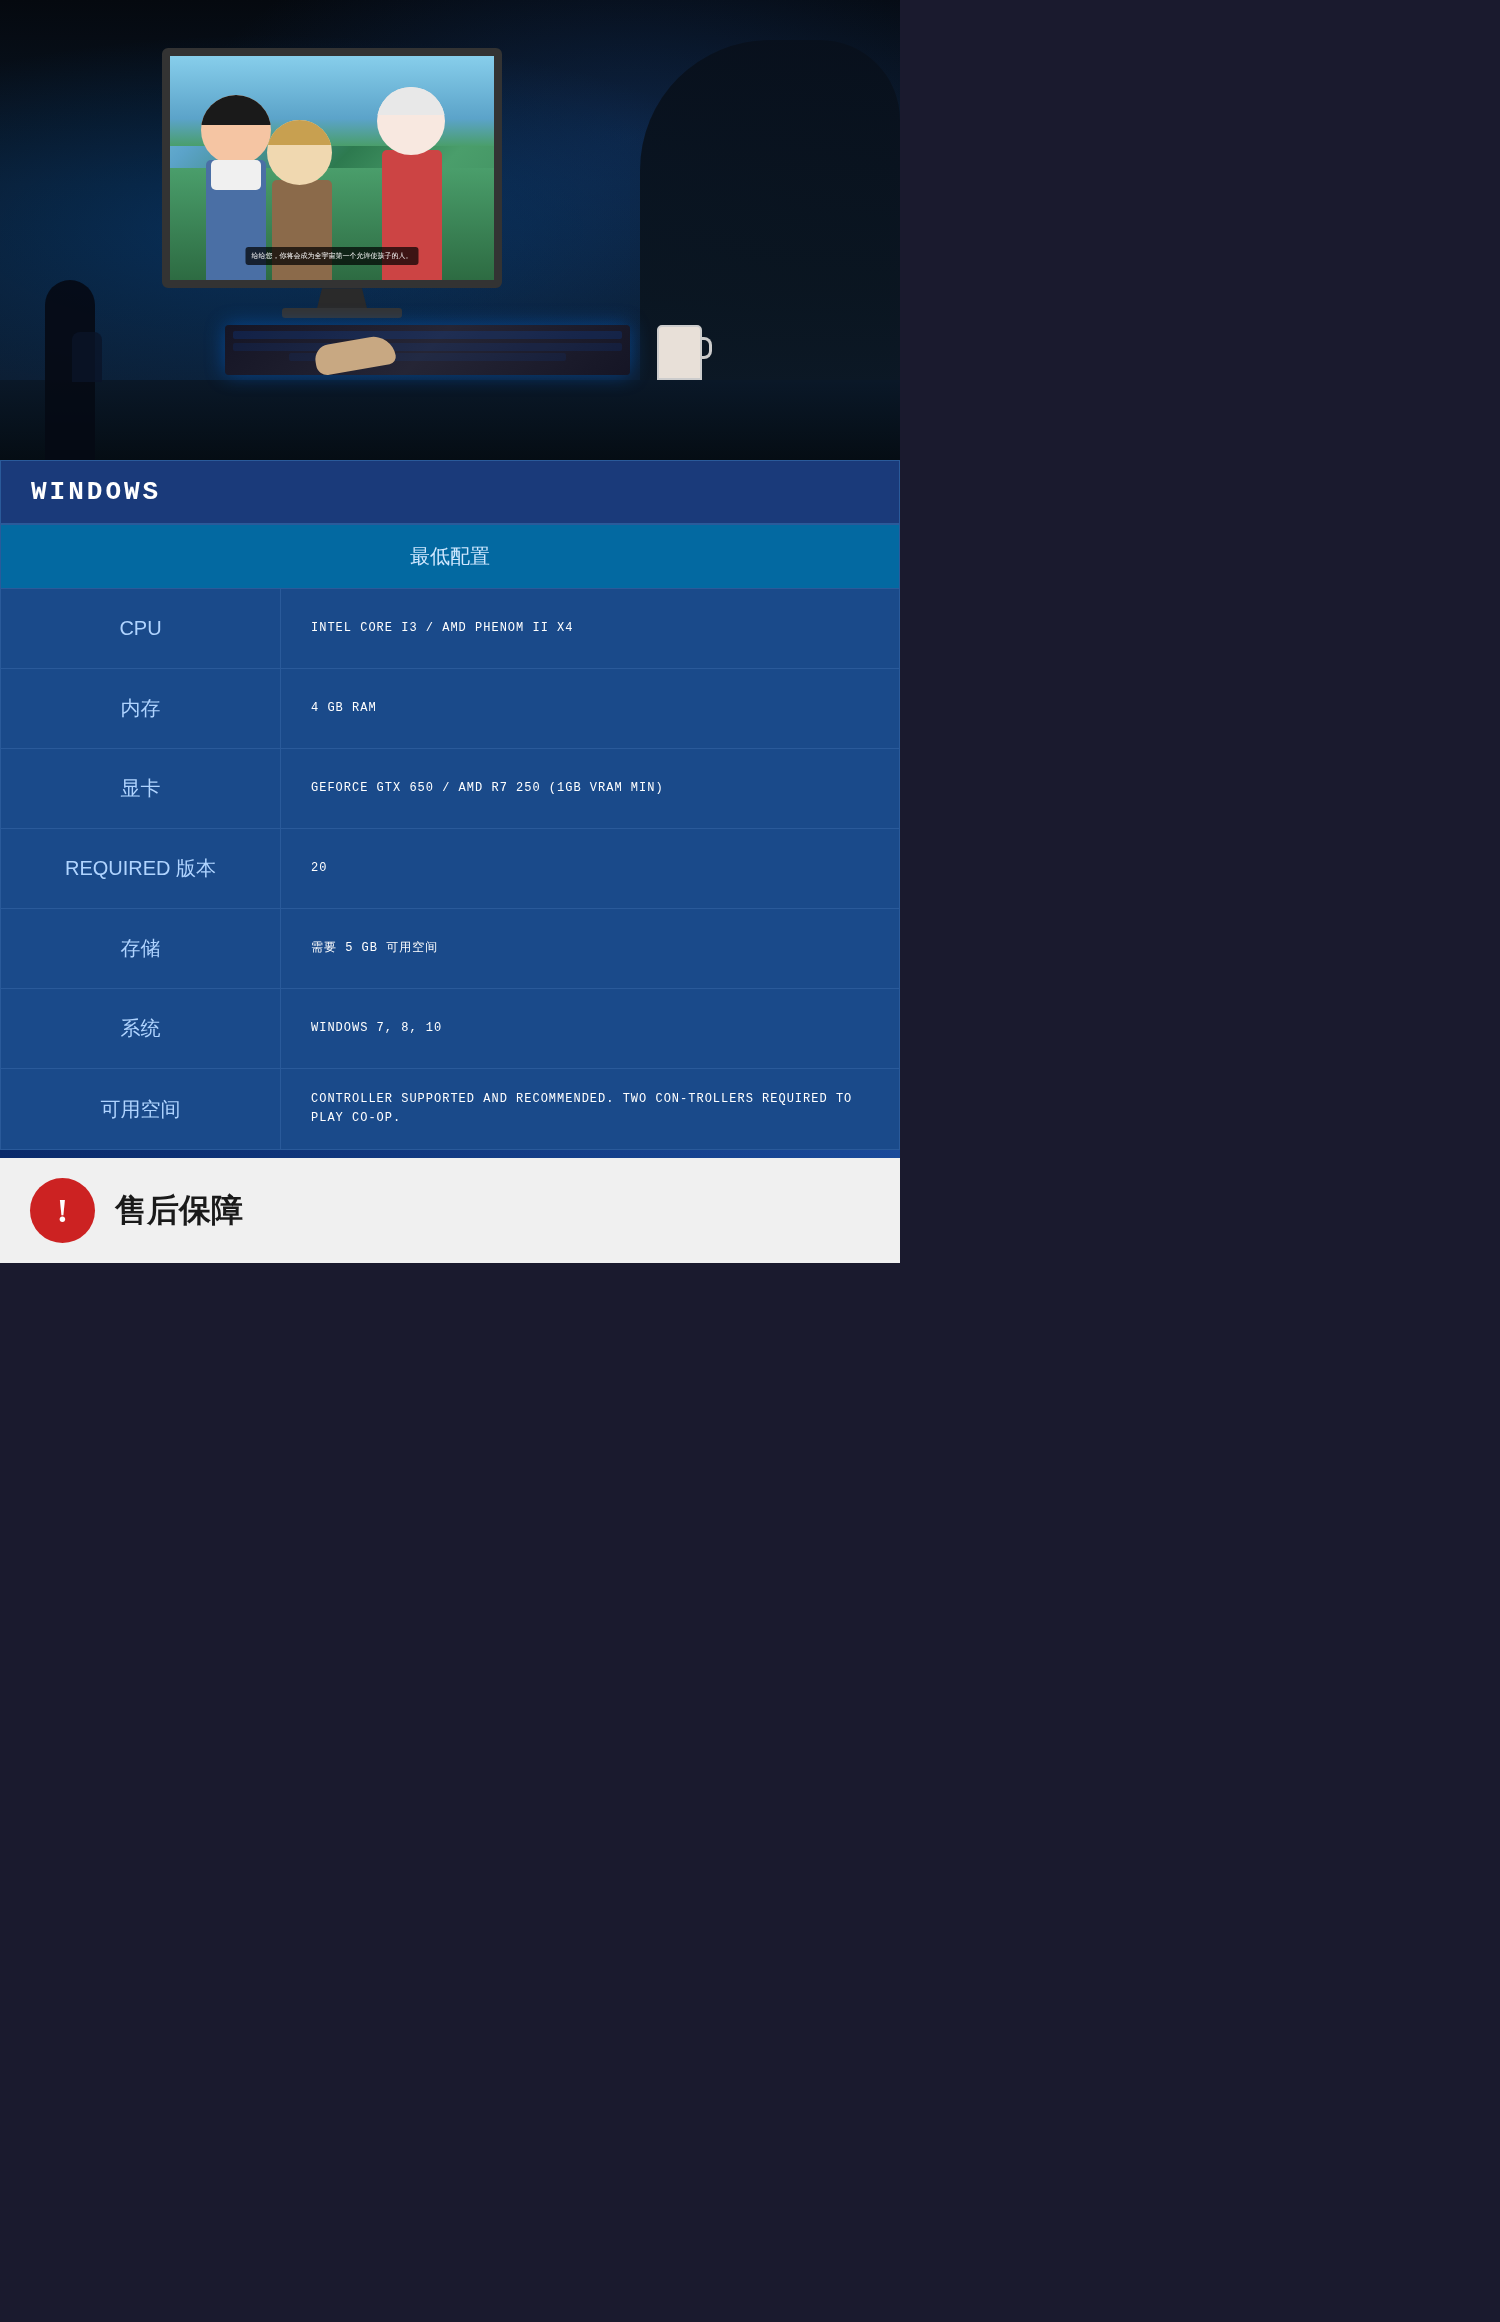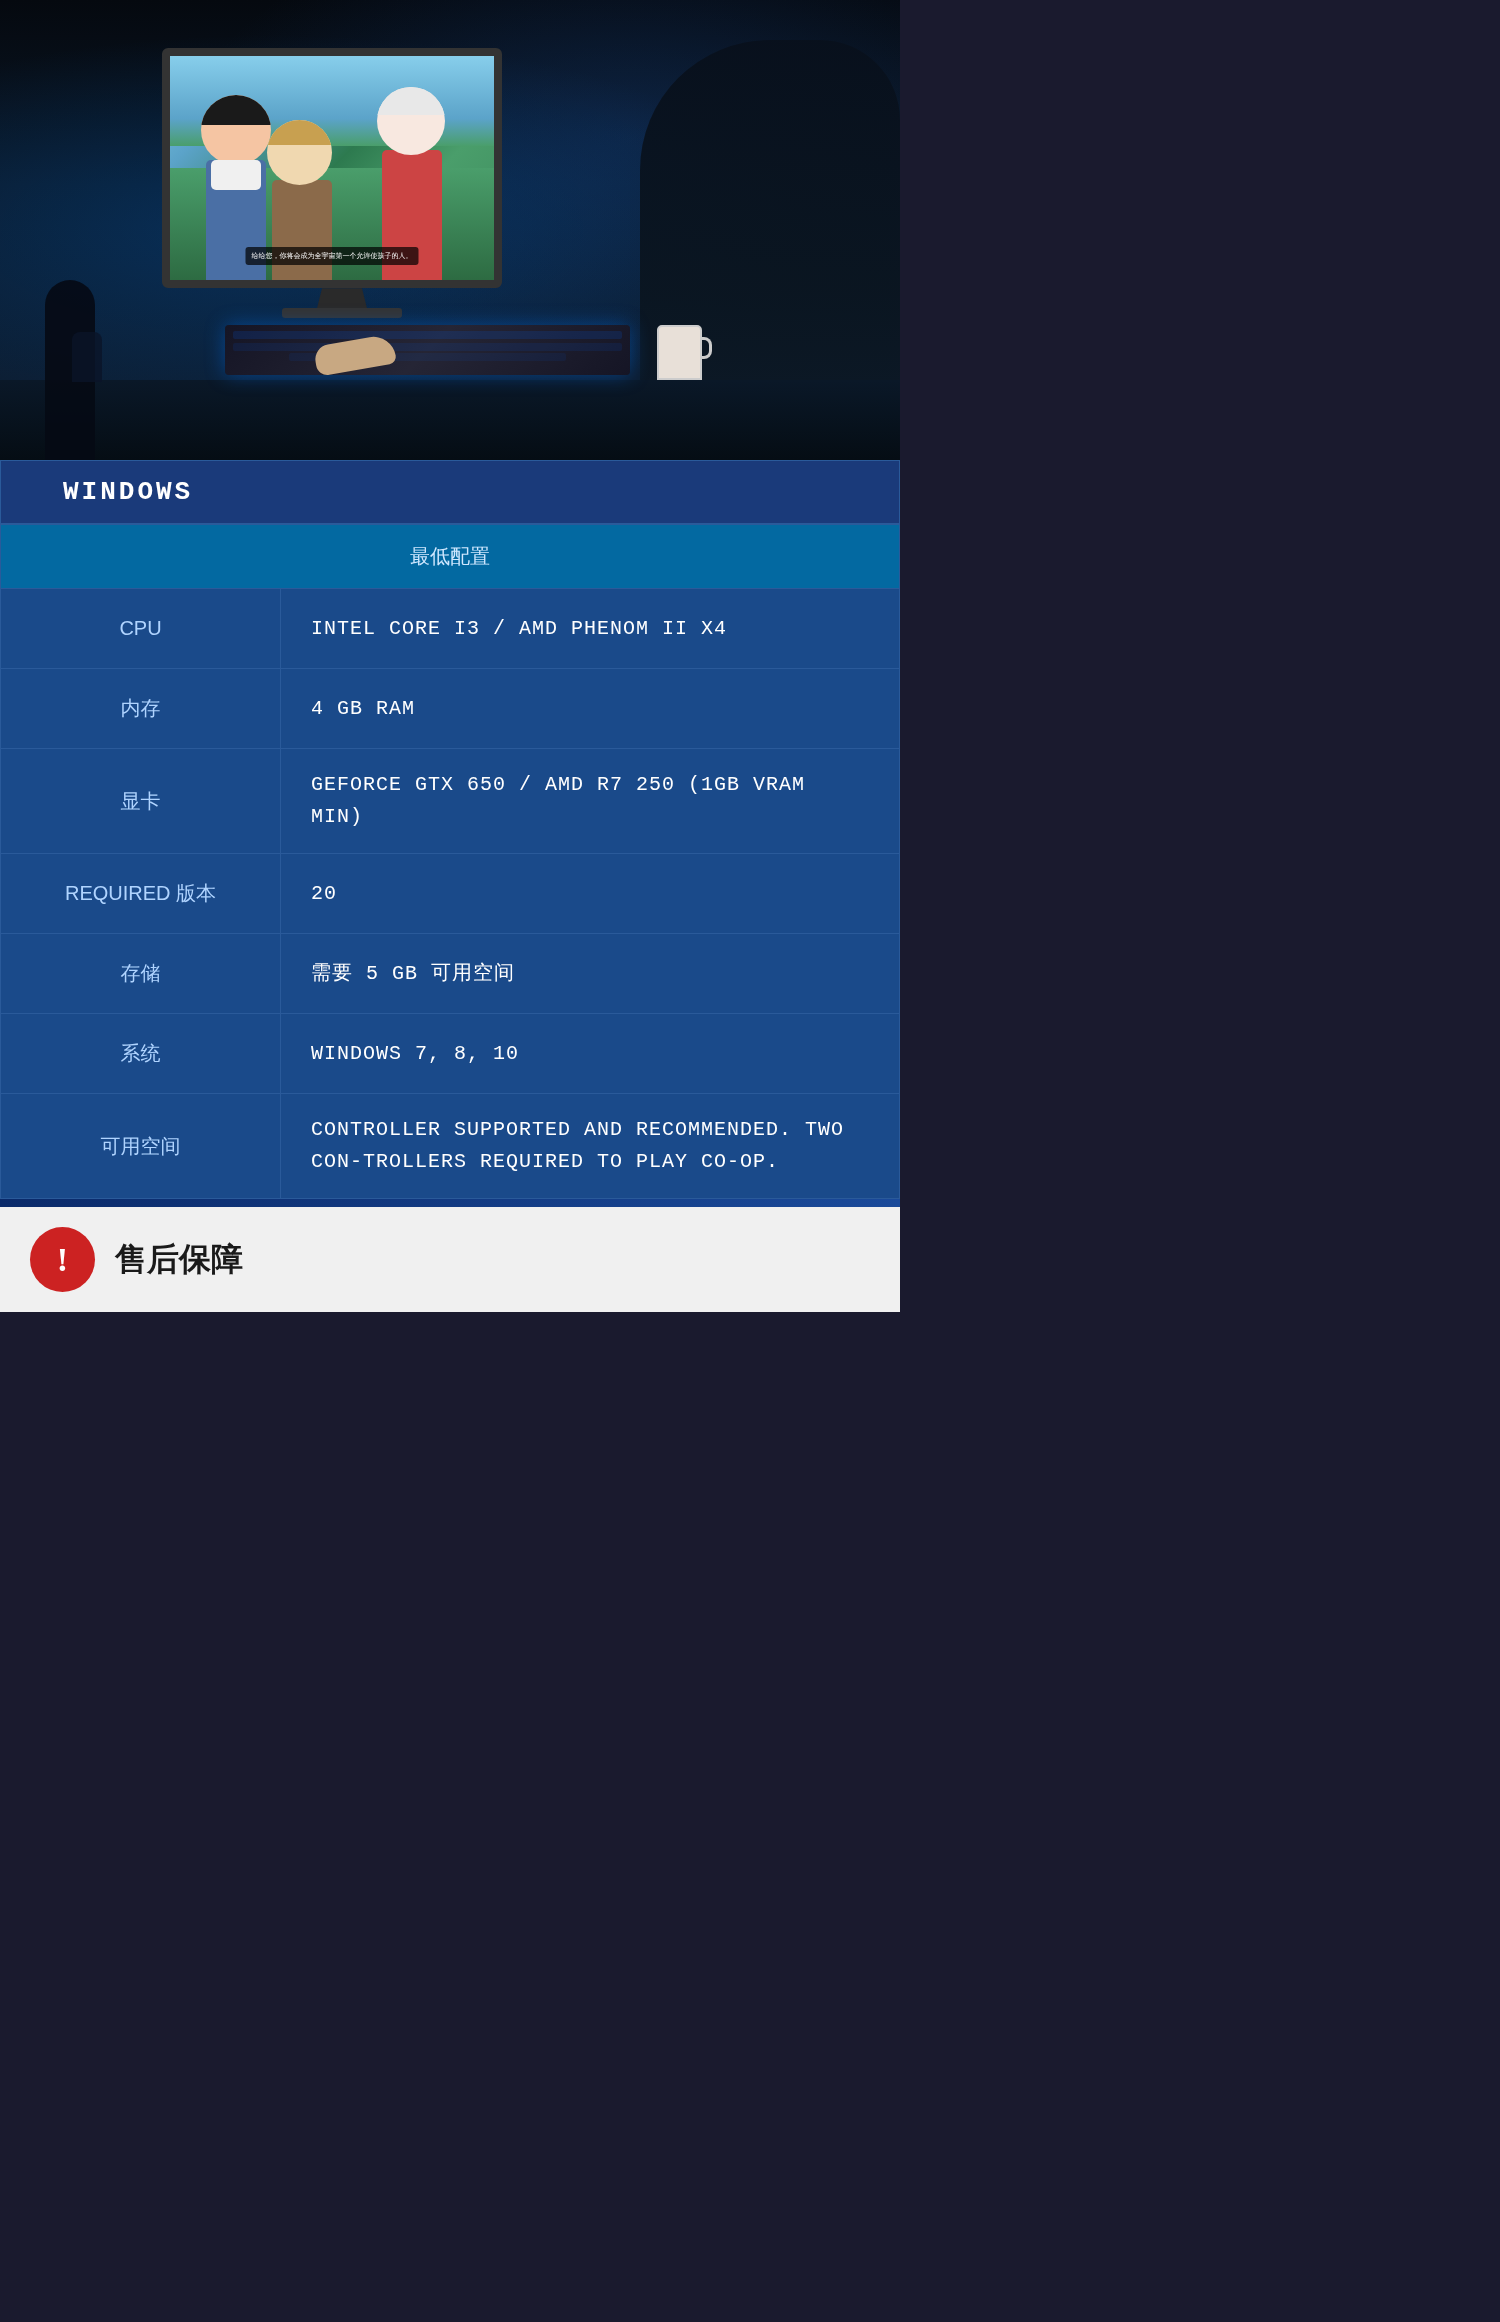--- a/index.html
+++ b/index.html
@@ -98,21 +98,20 @@
       padding: 16px 30px;
       border-bottom: 2px solid #2a5a9a;
     }
 
     .windows-header-text {
       color: #ffffff;
       font-size: 26px;
       font-weight: 900;
       font-family: 'Courier New', Courier, monospace;
       letter-spacing: 3px;
-      margin-left: 32px;
     }
 
     .min-config-header {
       text-align: center;
       padding: 18px;
       color: #d0e8ff;
       font-size: 20px;
       font-family: sans-serif;
       background: #0369a1;
       border-bottom: 1px solid #2a5a9a;
@@ -141,21 +140,21 @@
       border-right: 1px solid #2a5a9a;
       text-align: center;
     }
 
     .spec-value {
       flex: 1;
       display: flex;
       align-items: center;
       padding: 20px 30px;
       color: #ffffff;
-      font-size: 20px;
+      font-size: 12px;
       font-family: 'Courier New', Courier, monospace;
       letter-spacing: 1px;
       line-height: 1.6;
     }
 
     
     .aftersale-section {
       background: #f0f0f0;
       display: flex;
       align-items: center;

